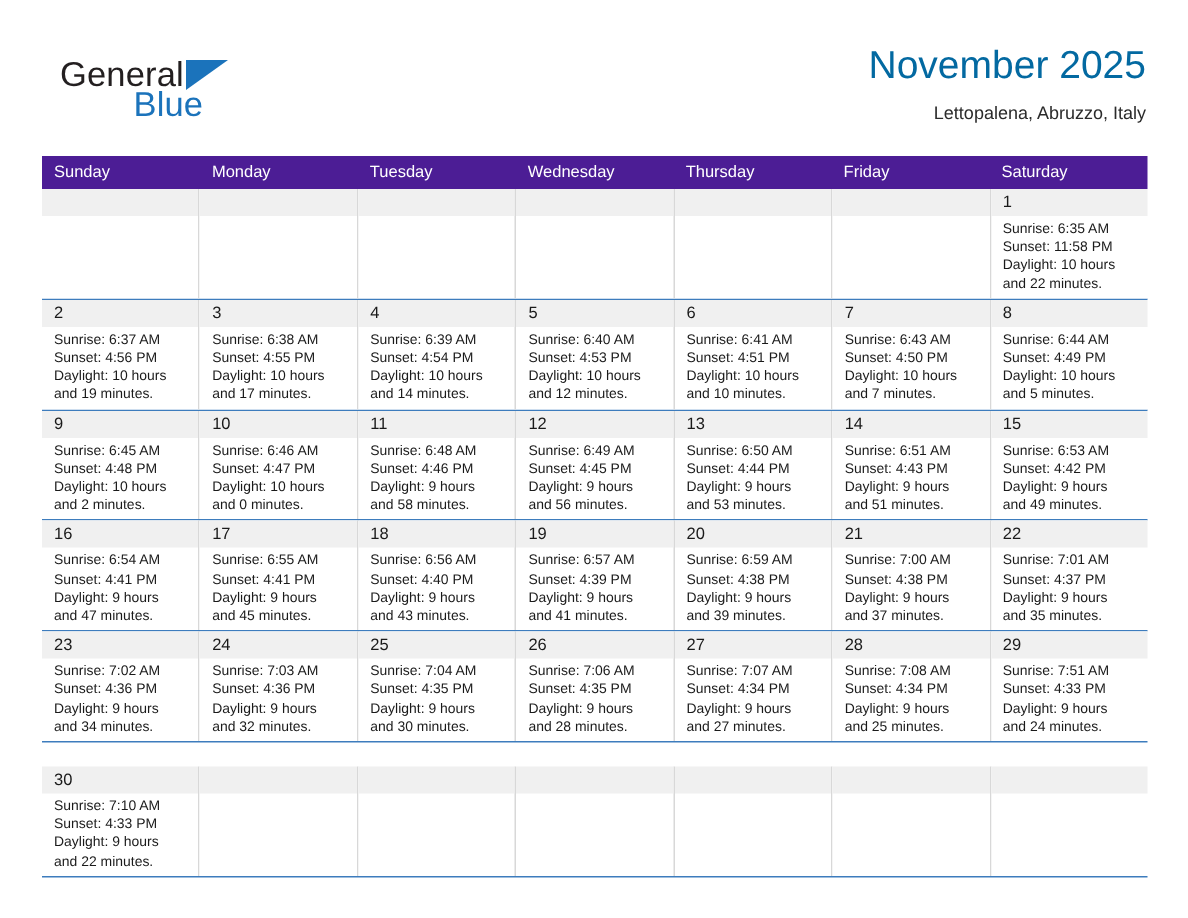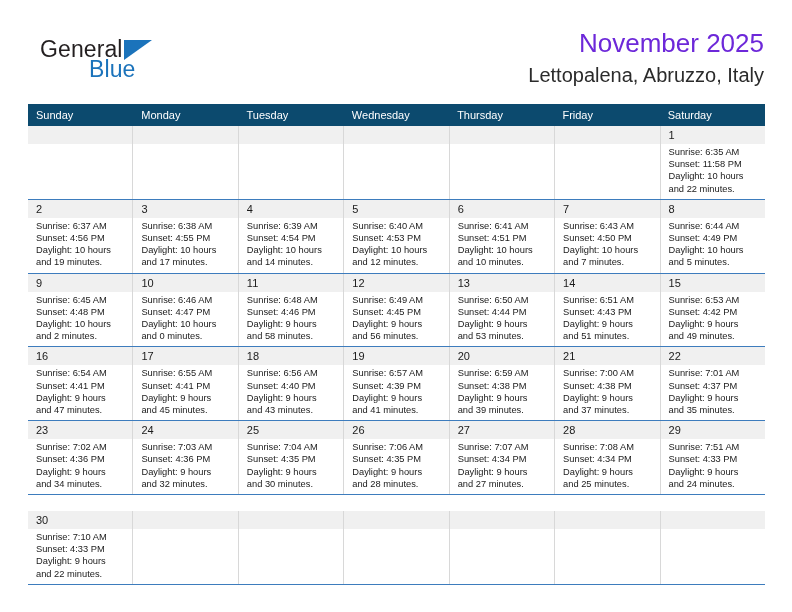--- a/index.html
+++ b/index.html
@@ -66,42 +66,42 @@
   }
 
   .titles {
     position: absolute;
     right: 0;
     top: 0;
     text-align: right;
   }
   .cal-title {
     font-size: 26px;
-    color: #6d28d9;
+    color: #0369a1;
     line-height: 34px;
     white-space: nowrap;
   }
   .cal-subtitle {
-    font-size: 20px;
+    font-size: 12px;
     color: #2b2b2b;
     line-height: 22px;
     margin-top: 4px;
     white-space: nowrap;
   }
 
   
   .calendar {
     position: absolute;
     left: 28px;
     top: 104px;
     width: 737px;
   }
   .weekdays {
     display: flex;
-    background: #0c4a6e;
+    background: #4c1d95;
     height: 22px;
   }
   .weekday {
     flex: 1 1 0;
     color: #ffffff;
     font-size: 11px;
     line-height: 22px;
     padding-left: 8px;
     box-sizing: border-box;
     white-space: nowrap;

